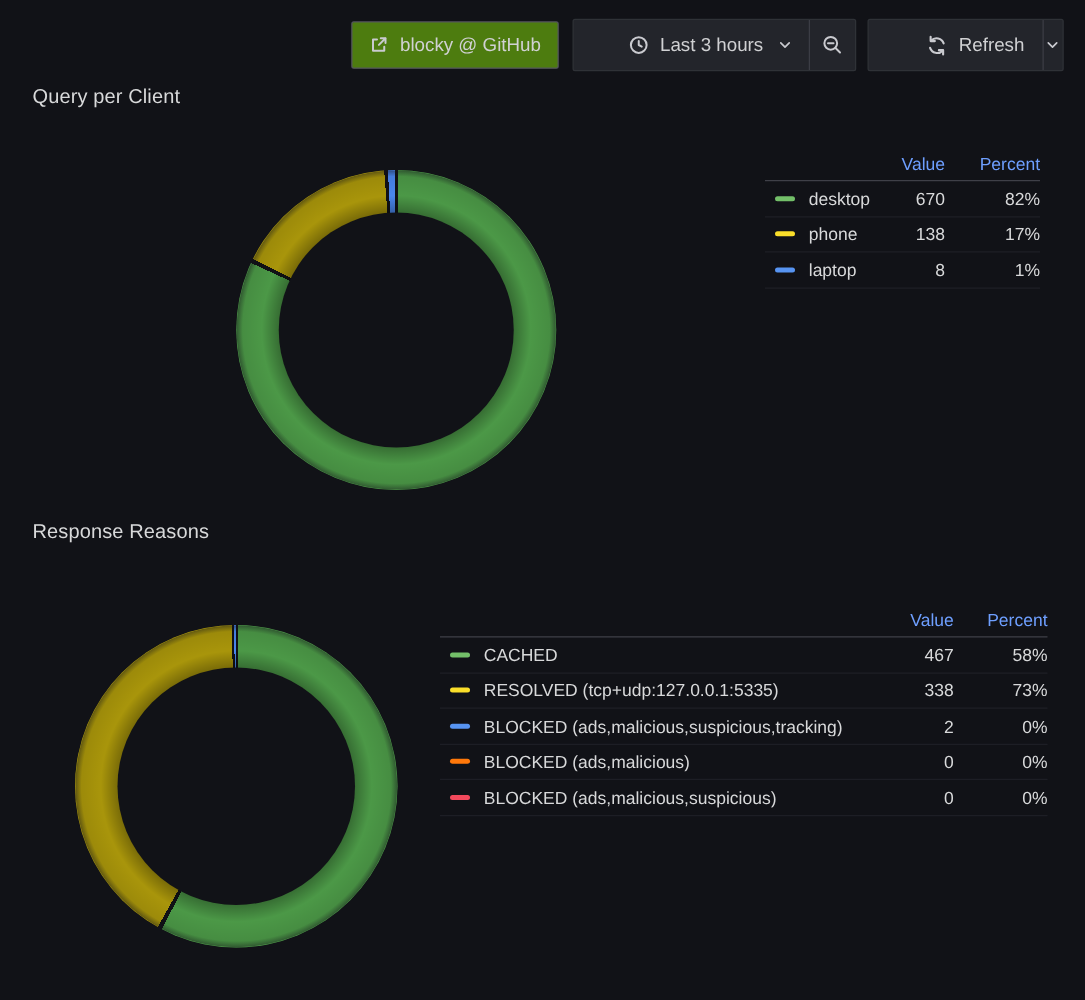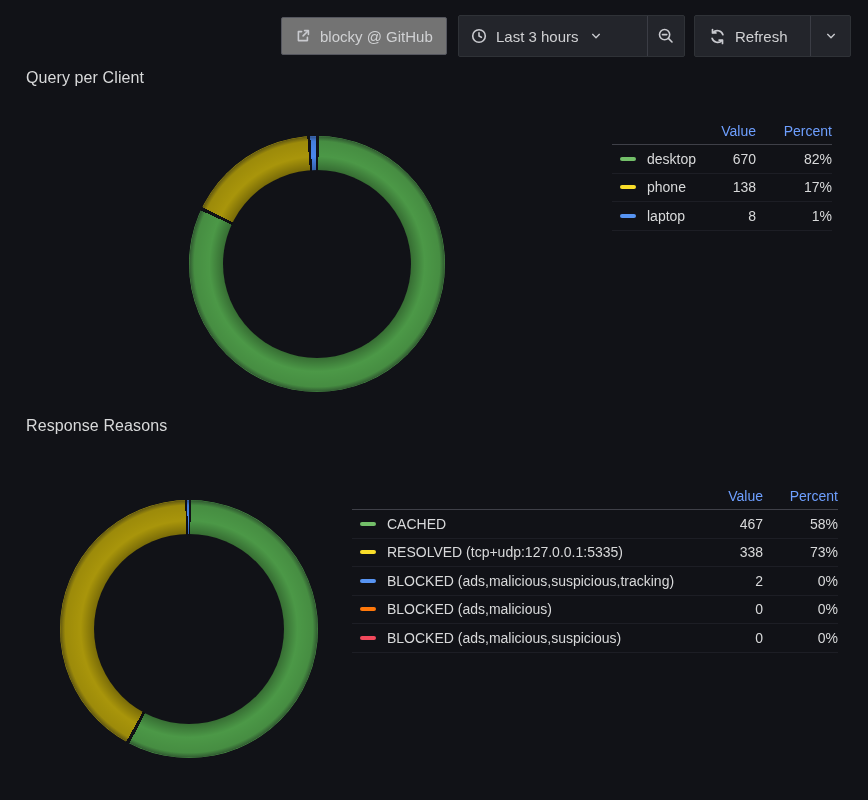--- a/index.html
+++ b/index.html
@@ -9,28 +9,28 @@
     font-family:"Liberation Sans",sans-serif;
     -webkit-font-smoothing:antialiased;
   }
   svg{display:block;}
   .icon{flex:none;}
 
   
   .github-btn{
     position:absolute;left:281px;top:17px;height:38px;box-sizing:border-box;
     display:flex;align-items:center;gap:9px;padding:0 13px;
-    background:#737373;border:1px solid #55565E;border-radius:2px;
+    background:#4d7c0f;border:1px solid #55565E;border-radius:2px;
     color:#D0D1D3;font-size:15px;font-weight:500;cursor:pointer;white-space:nowrap;
   }
   .btn-group{
     position:absolute;top:15px;height:42px;box-sizing:border-box;
     display:flex;align-items:stretch;
     background:#23252B;border:1px solid #2F3237;border-radius:2px;
-    color:#D0D1D3;font-size:15px;font-weight:500;
+    color:#D0D1D3;font-size:15px;font-weight:500;padding-left:32px;
   }
   .time-group{left:458px;width:227px;}
   .refresh-group{left:694px;width:157px;}
   .group-section{display:flex;align-items:center;cursor:pointer;}
   .sec-time{padding:0 12px;gap:9px;flex:1;}
   .sec-zoom{width:36px;justify-content:center;}
   .sec-refresh{padding:0 14px;gap:9px;flex:1;}
   .sec-chevron{width:39px;justify-content:center;}
   .v-divider{width:1px;background:rgba(204,204,220,0.15);align-self:stretch;}
   .chev{margin-left:2px;}

